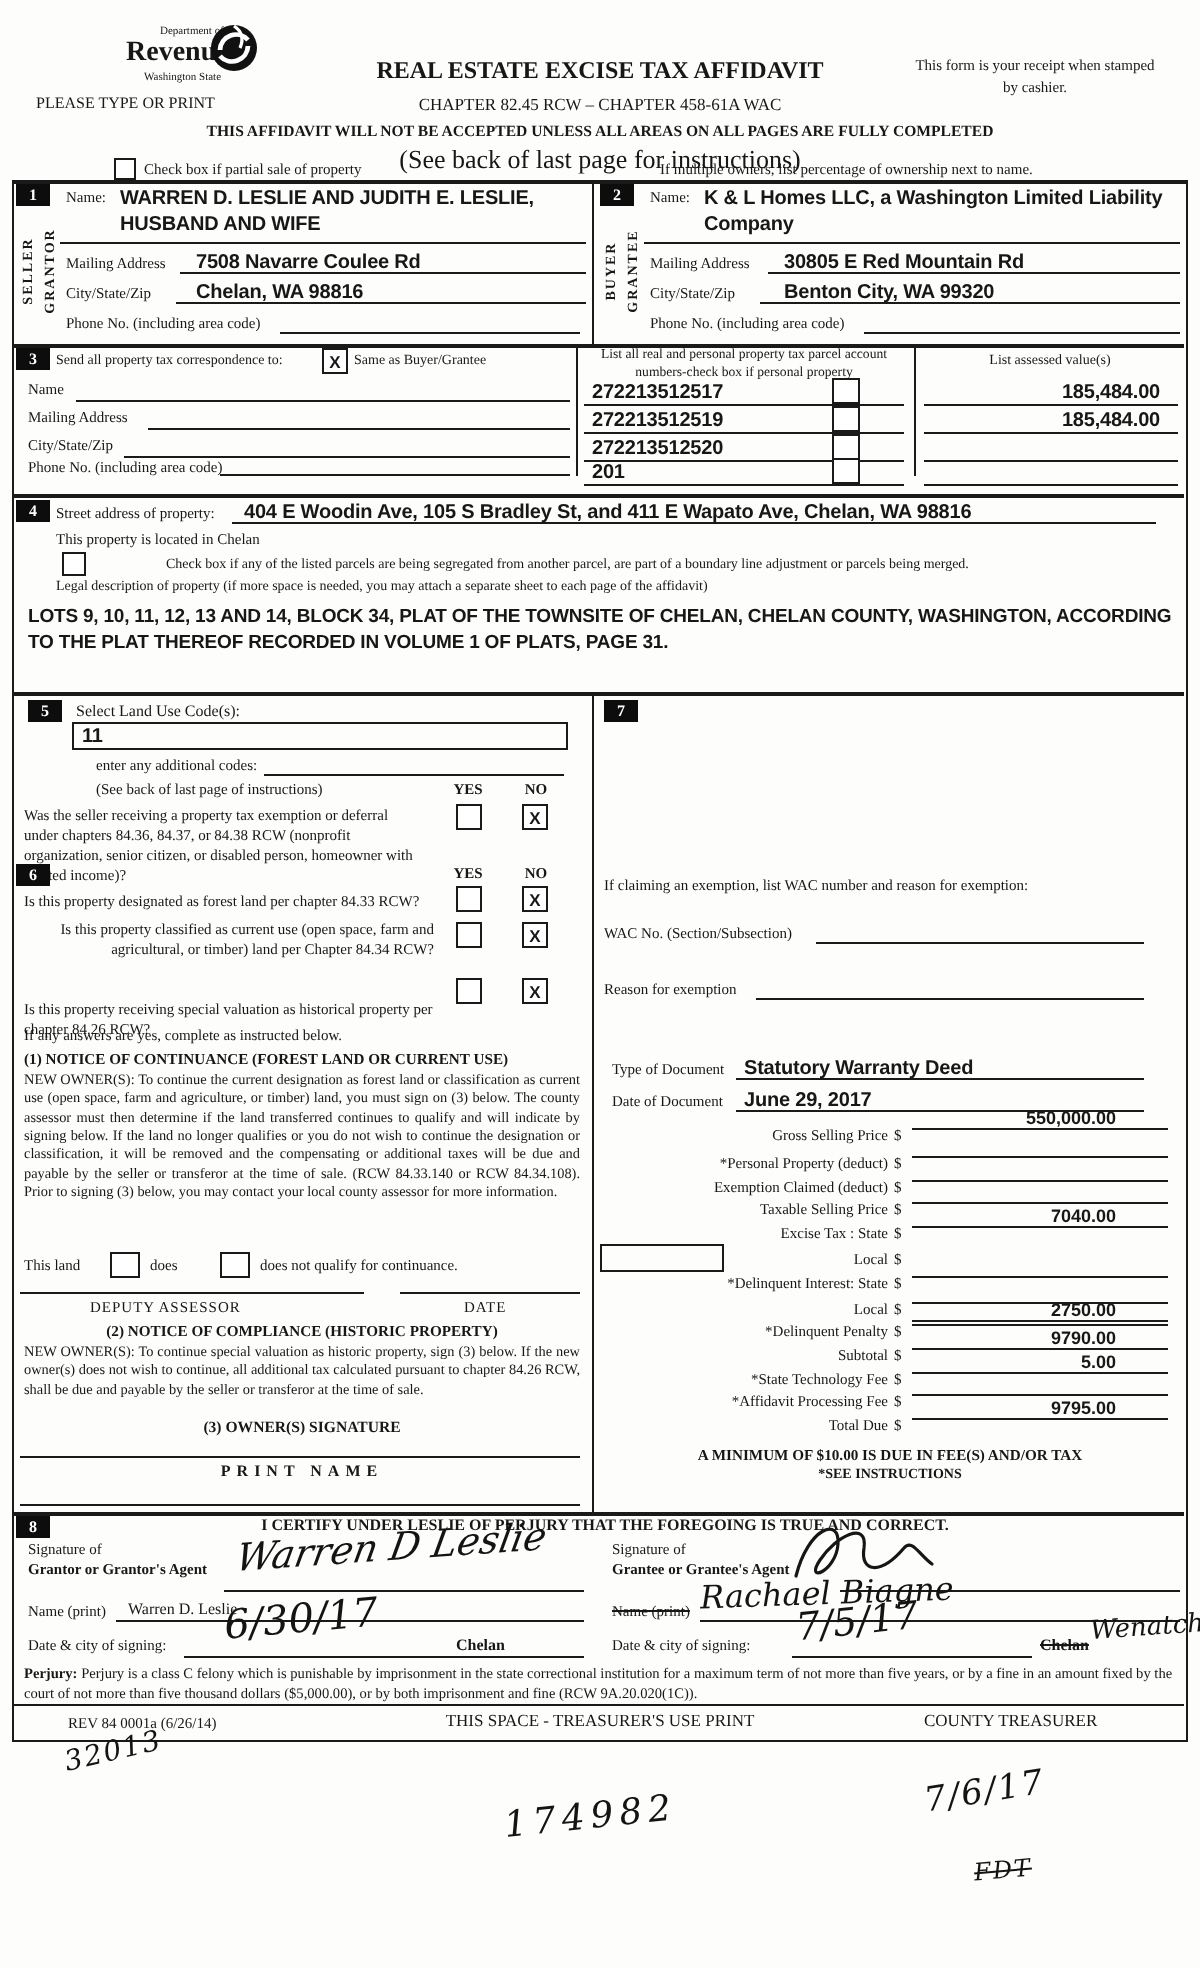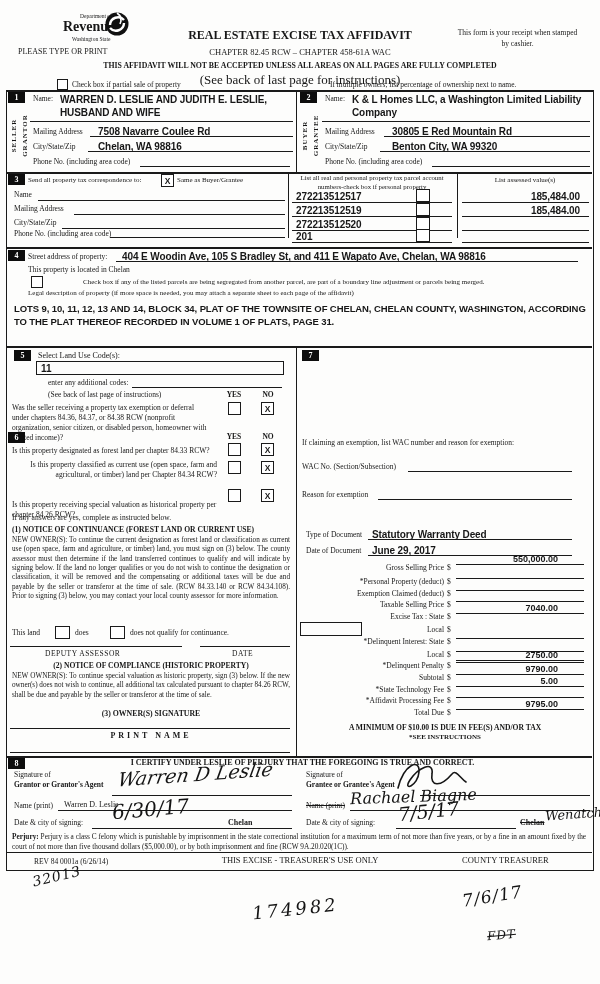--- a/index.html
+++ b/index.html
@@ -321,21 +321,21 @@
   <div class="hw" style="left:545px;top:806px;font-size:13px;transform:rotate(-4deg);">Wenatchee</div>
   <div class="hline" style="left:396px;top:828px;width:120px;"></div>
 
   <div class="abs" style="left:12px;top:832px;width:576px;font-size:7.3px;line-height:1.35;">
     <span class="bs">Perjury:</span>
     <span>Perjury is a class C felony which is punishable by imprisonment in the state correctional institution for a maximum term of not more than five years, or by a fine in an amount fixed by the court of not more than five thousand dollars ($5,000.00), or by both imprisonment and fine (RCW 9A.20.020(1C)).</span>
   </div>
 
   <div class="hline" style="left:6px;top:852px;width:586px;"></div>
   <div class="abs lbl" style="left:14px;top:857px;margin-left:20px;">REV 84 0001a (6/26/14)</div>
-  <div class="abs" style="left:150px;top:855px;width:300px;text-align:center;font-size:8.5px;">THIS EXCISE - TREASURER'S USE ONLY</div>
+  <div class="abs" style="left:150px;top:855px;width:300px;text-align:center;font-size:8.5px;">THIS SPACE - TREASURER'S USE PRINT</div>
   <div class="abs" style="left:462px;top:855px;font-size:8.5px;">COUNTY TREASURER</div>
 
   <div class="hw" style="left:32px;top:868px;font-size:14px;transform:rotate(-13deg);letter-spacing:1px;">32013</div>
   <div class="hw" style="left:252px;top:898px;font-size:18px;transform:rotate(-6deg);letter-spacing:3px;">174982</div>
   <div class="hw" style="left:462px;top:886px;font-size:17px;transform:rotate(-9deg);letter-spacing:1px;">7/6/17</div>
   <div class="hw struck" style="left:487px;top:928px;font-size:12px;transform:rotate(-5deg);letter-spacing:1px;">FDT</div>
 
 </div>
 
 </body></html>

